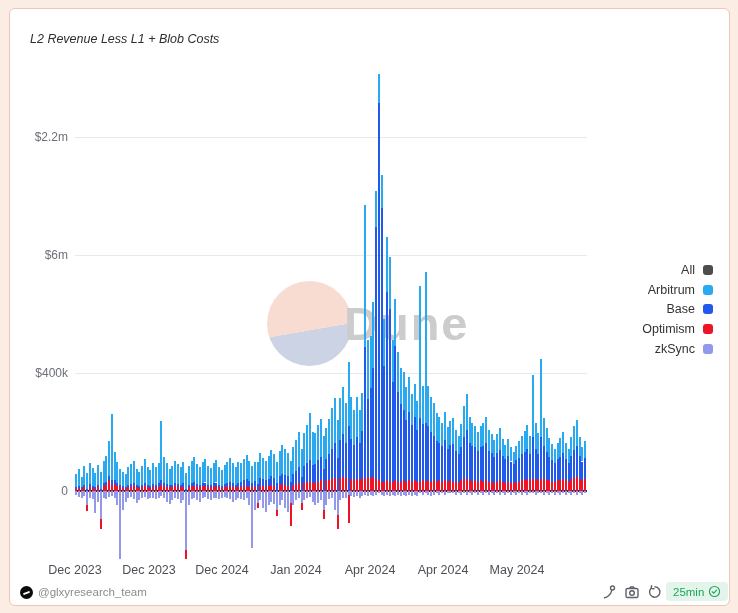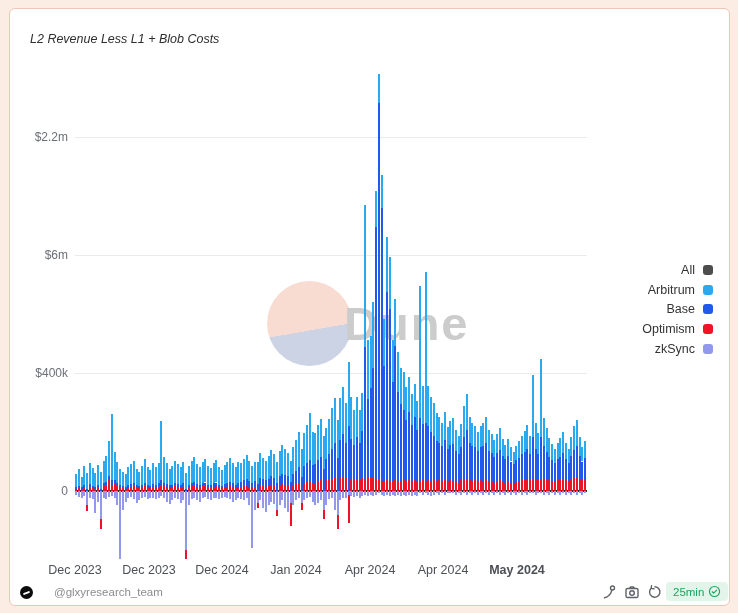--- a/index.html
+++ b/index.html
@@ -29,21 +29,21 @@
   
   #legend{position:absolute;right:25px;top:260px;z-index:4;}
   .legend-row{display:flex;justify-content:flex-end;align-items:center;height:19.8px;cursor:pointer;}
   .legend-label{font-size:12.5px;color:#333;}
   .legend-marker{width:10px;height:10px;border-radius:3px;margin-left:8px;}
   
   #avatar{position:absolute;left:20px;top:586px;width:13px;height:13px;border-radius:50%;
           background:#0b0b0b;z-index:4;}
   #avatar span{position:absolute;left:3px;top:5.5px;width:7px;height:2px;background:#fff;
                border-radius:2px;transform:rotate(-20deg);}
-  #handle{position:absolute;left:38px;top:586px;font-size:11.5px;color:#8c8c8c;z-index:4;margin-left:16px;}
+  #handle{position:absolute;left:38px;top:586px;font-size:11.5px;color:#8c8c8c;z-index:4;}
   .foot-icon{position:absolute;top:584px;width:16px;height:16px;z-index:4;cursor:pointer;}
   #icon-fork{left:601px;} #icon-camera{left:624px;} #icon-refresh{left:647px;}
   #badge{position:absolute;left:666px;top:582px;height:19px;padding:0 7px;border-radius:4px;
          background:#e3f5ea;display:flex;align-items:center;z-index:4;cursor:pointer;}
   #badge-text{font-size:11.5px;color:#1da45c;margin-right:4px;}
 </style>
 </head>
 <body>
 
 <div id="stage">
@@ -1182,21 +1182,21 @@
         <div class="seg" style="top: 431px; height: 2.36px; background: rgb(146, 152, 236);"></div>
       </div>
     </div>
   <div id="xaxis-layer">
       <div class="xlab" style="left: 38px;">Dec 2023</div>
       <div class="xlab" style="left: 112px;">Dec 2023</div>
       <div class="xlab" style="left: 185px;">Dec 2024</div>
       <div class="xlab" style="left: 259px;">Jan 2024</div>
       <div class="xlab" style="left: 333px;">Apr 2024</div>
       <div class="xlab" style="left: 406px;">Apr 2024</div>
-      <div class="xlab" style="left: 480px; font-weight: bold;">May 2024</div>
+      <div class="xlab" style="left: 480px;">May 2024</div>
     </div>
 
   <div id="legend">
       <div class="legend-row">
         <span class="legend-label">All</span>
         <span class="legend-marker" style="background: rgb(77, 77, 77);"></span>
       </div>
       <div class="legend-row">
         <span class="legend-label">Arbitrum</span>
         <span class="legend-marker" style="background: rgb(41, 169, 240);"></span>

